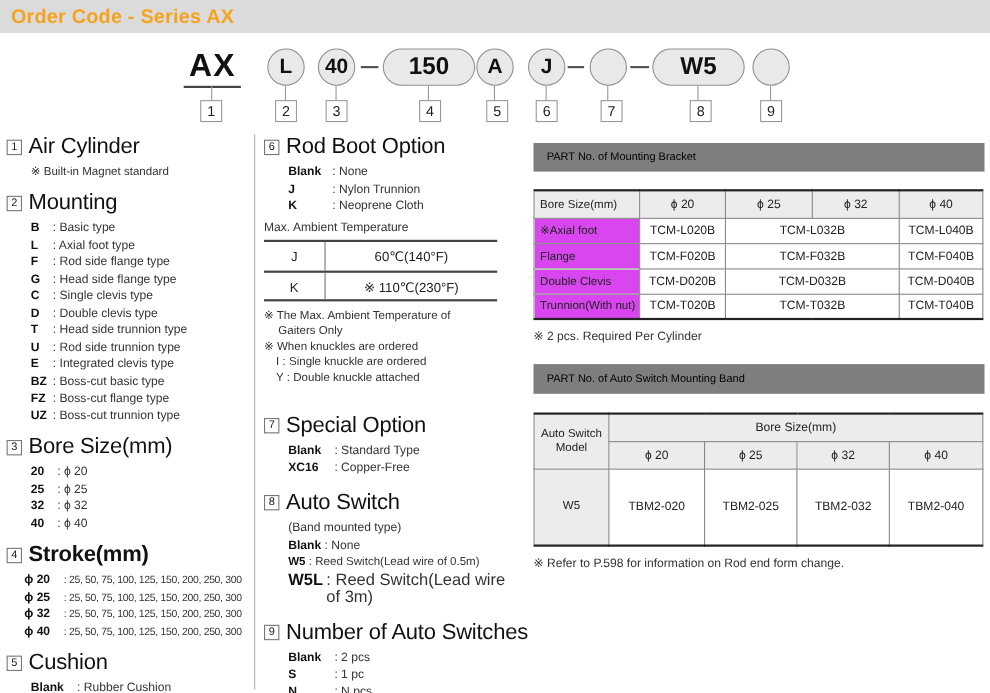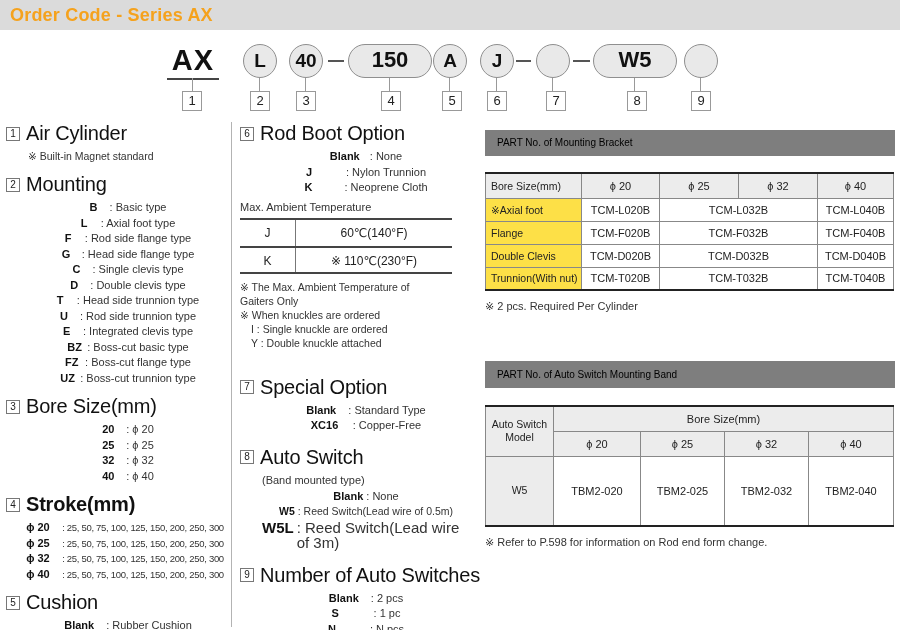--- a/index.html
+++ b/index.html
@@ -31,48 +31,48 @@
   .divider  { position:absolute; left:231px; top:122px; width:1px; height:505px; background:#b3b3b3; }
   .col-right{ position:absolute; left:485px; top:130px; width:410px; }
 
   .section { margin-bottom:9px; }
   .sec-head { display:flex; align-items:center; margin-bottom:4px; }
   .snum { flex:0 0 14px; width:14px; height:14px; border:1px solid #777; font-size:10px; line-height:12px;
           text-align:center; margin-right:6px; color:#222; background:#fff; }
   .stitle { font-size:20px; color:#111; white-space:nowrap; letter-spacing:-0.2px; }
   .stitle.bold { font-weight:bold; }
   .items { margin-left:22px; }
-  .irow { display:flex; font-size:11px; line-height:15.5px; color:#333;justify-content:center; }
+  .irow { display:flex; font-size:11px; line-height:15.5px; color:#333; }
   .irow .code { font-weight:bold; color:#111; white-space:nowrap; }
   .w20 { flex:0 0 20px; } .w24 { flex:0 0 24px; } .w36 { flex:0 0 36px; }
   .w40 { flex:0 0 40px; } .w42 { flex:0 0 42px; }
   .nofix .code { margin-right:3px; }
   .note { font-size:10.5px; color:#333; margin-left:22px; line-height:15px; }
   .strokedesc { font-size:9.5px; letter-spacing:-0.3px; }
   .subtitle { font-size:11px; color:#333; margin-left:22px; line-height:14px; margin-bottom:2px; }
 
   
   .tlabel { font-size:11px; color:#333; margin-top:3px; line-height:16px; }
   .ttable { width:212px; margin:3px 0 6px 0; border-top:2px solid #444; border-bottom:2px solid #444; }
   .trow { display:flex; height:26px; }
   .trow + .trow { border-top:2px solid #444; }
   .tcode { flex:0 0 56px; text-align:center; border-right:1px solid #777; font-size:12px; line-height:26px; color:#222; }
   .tval { flex:1; text-align:center; font-size:12px; line-height:26px; color:#222; }
   .nline { font-size:10.5px; line-height:14px; color:#333; }
-  .ind1 { } .ind2 { margin-left:11px; }
+  .ind1 { margin-left:13px; } .ind2 { margin-left:11px; }
   .mt-s7 { margin-top:26px; } .mt-s8 { margin-top:12px; } .mt-s9 { margin-top:13px; }
 
   
   .gbar { height:26px; background:#7E7E7E; color:#000000; font-size:10px; line-height:26px; padding-left:12px; }
-  .gbar2 { margin-top:48px; height:27px; line-height:27px; }
+  .gbar2 { margin-top:18px; height:27px; line-height:27px; }
   table.parts { border-collapse:collapse; table-layout:fixed; width:408px; margin-top:16px;
                 border-top:2px solid #222; border-bottom:2px solid #222; font-size:11px; color:#222; }
   table.parts td { border:1px solid #888; text-align:center; height:23px; padding:0; overflow:hidden; white-space:nowrap; }
   table.parts tr.hd td { background:#ececec; height:25px; }
-  table.parts td.lab { background:#fde047; text-align:left; padding-left:5px; font-size:10.5px; }
+  table.parts td.lab { background:#d946ef; text-align:left; padding-left:5px; font-size:10.5px; }
   table.parts td.labc { background:#ececec; text-align:center; font-size:10.5px; white-space:normal; line-height:13px; }
   .tnote { font-size:11px; color:#333; margin-top:8px; line-height:14px; }
   table.band { margin-top:17px;border-radius:22px; }
   table.band tr.data td { height:70px; }
 </style>
 </head>
 <body>
 
 <div class="page">
 

